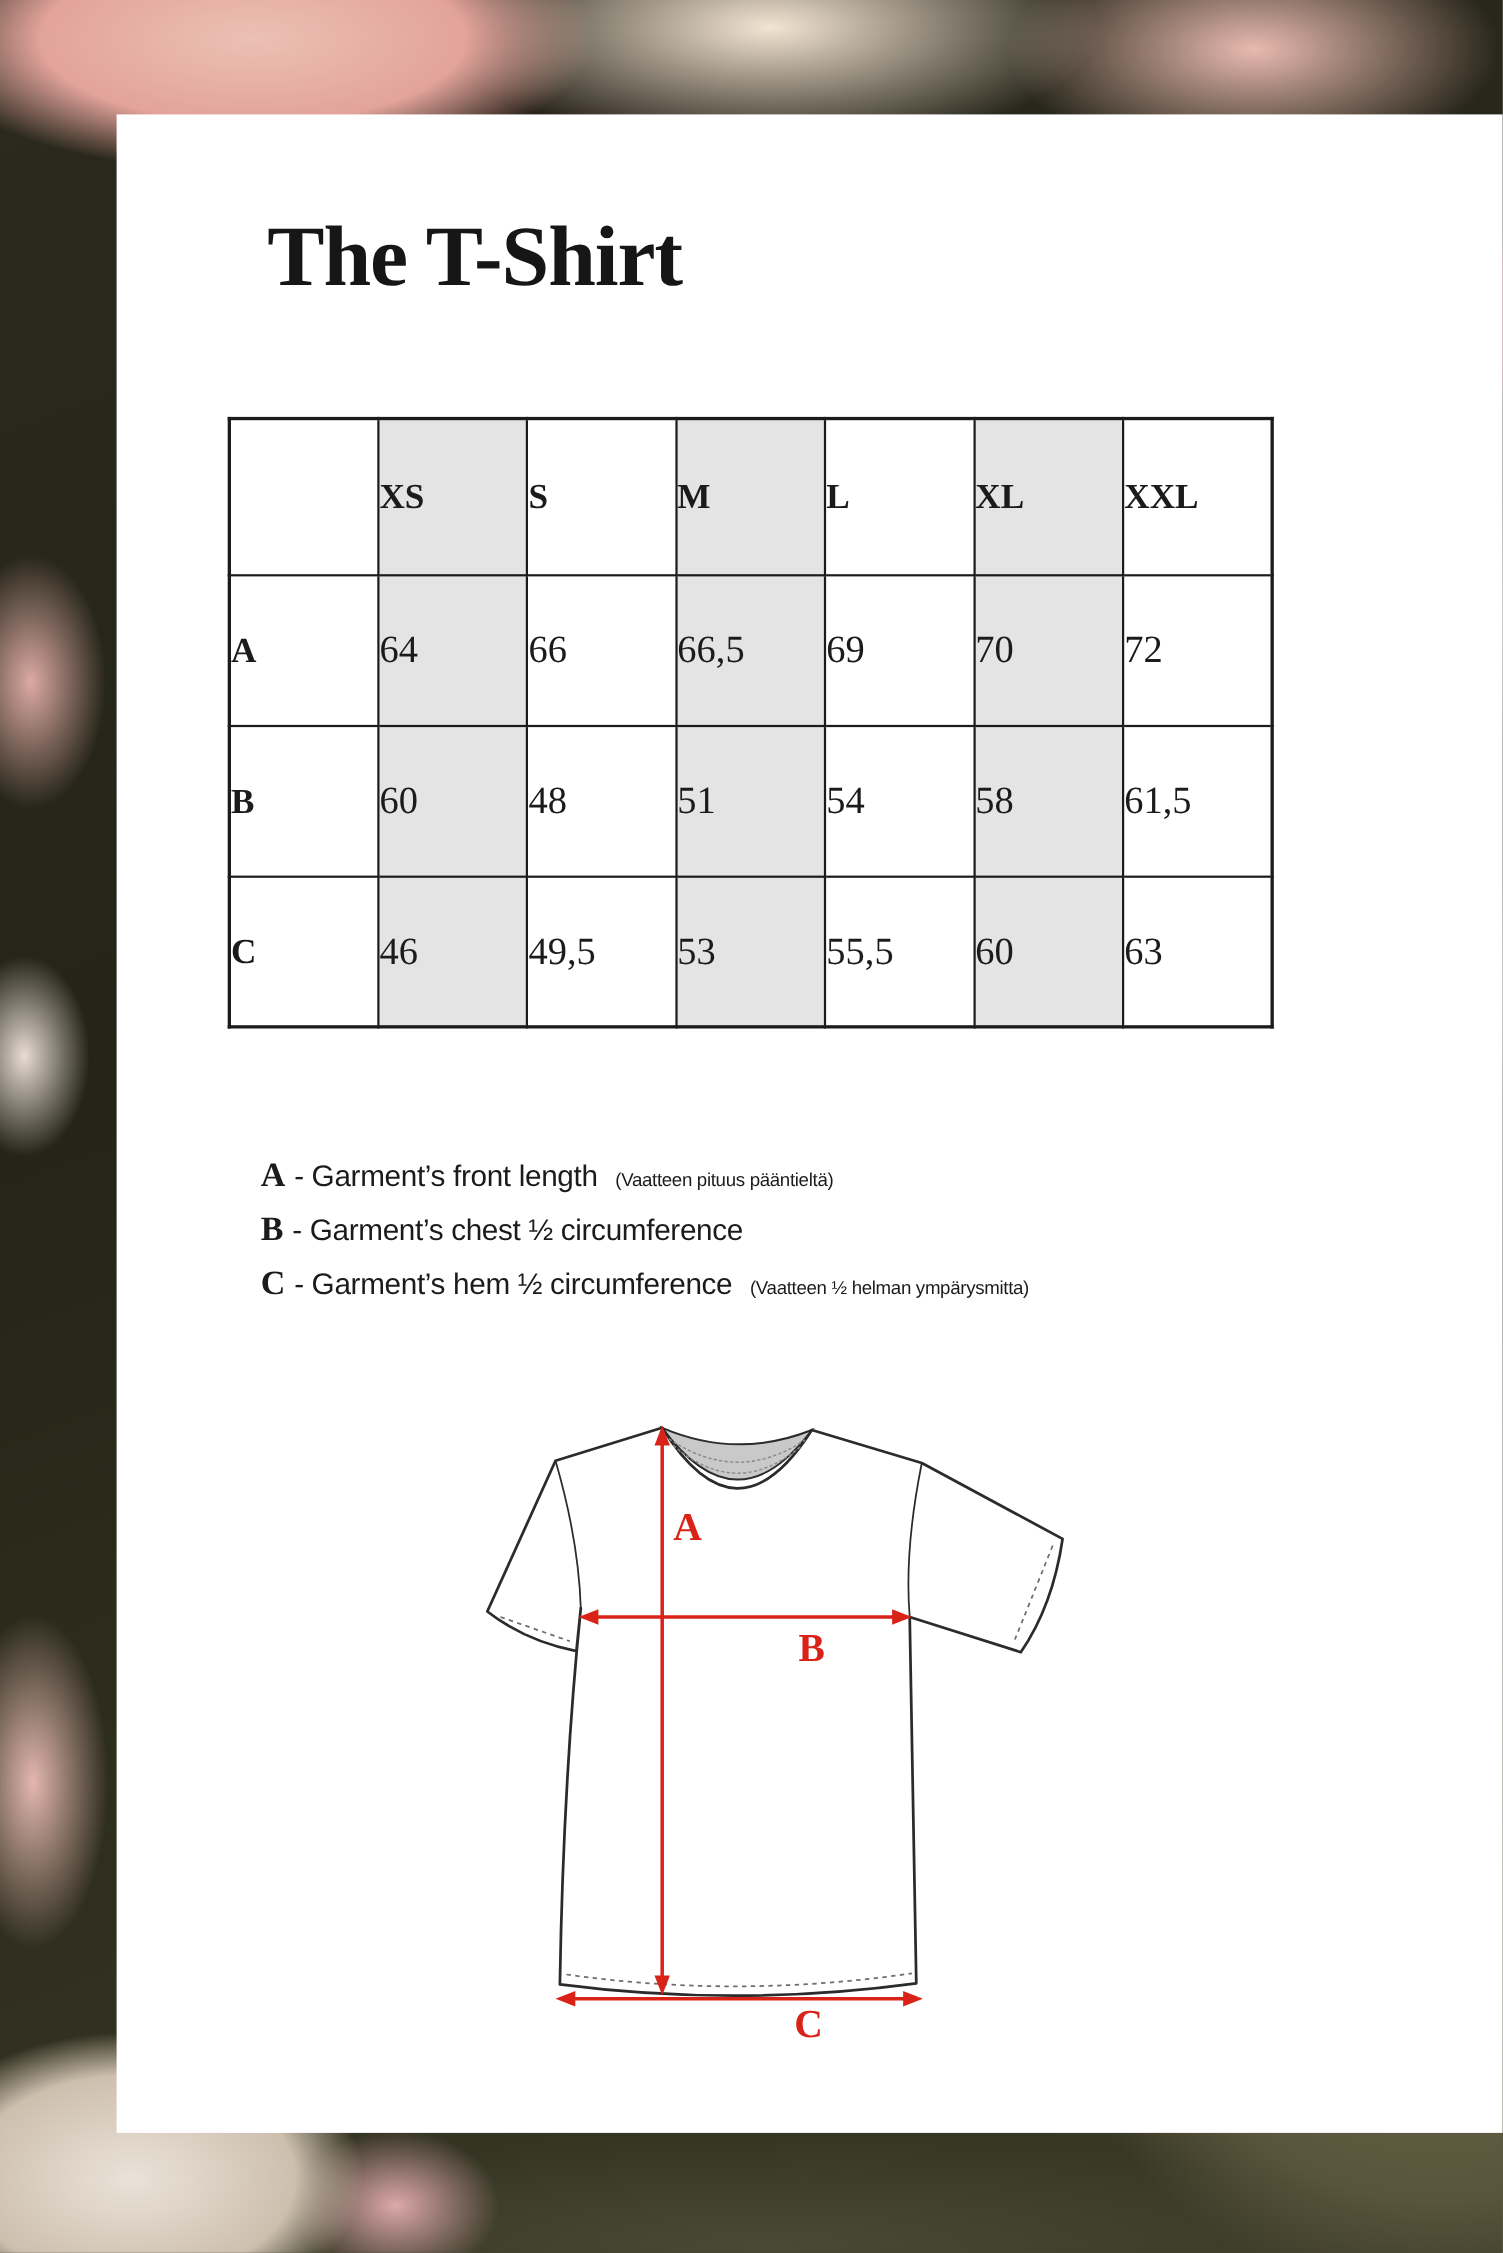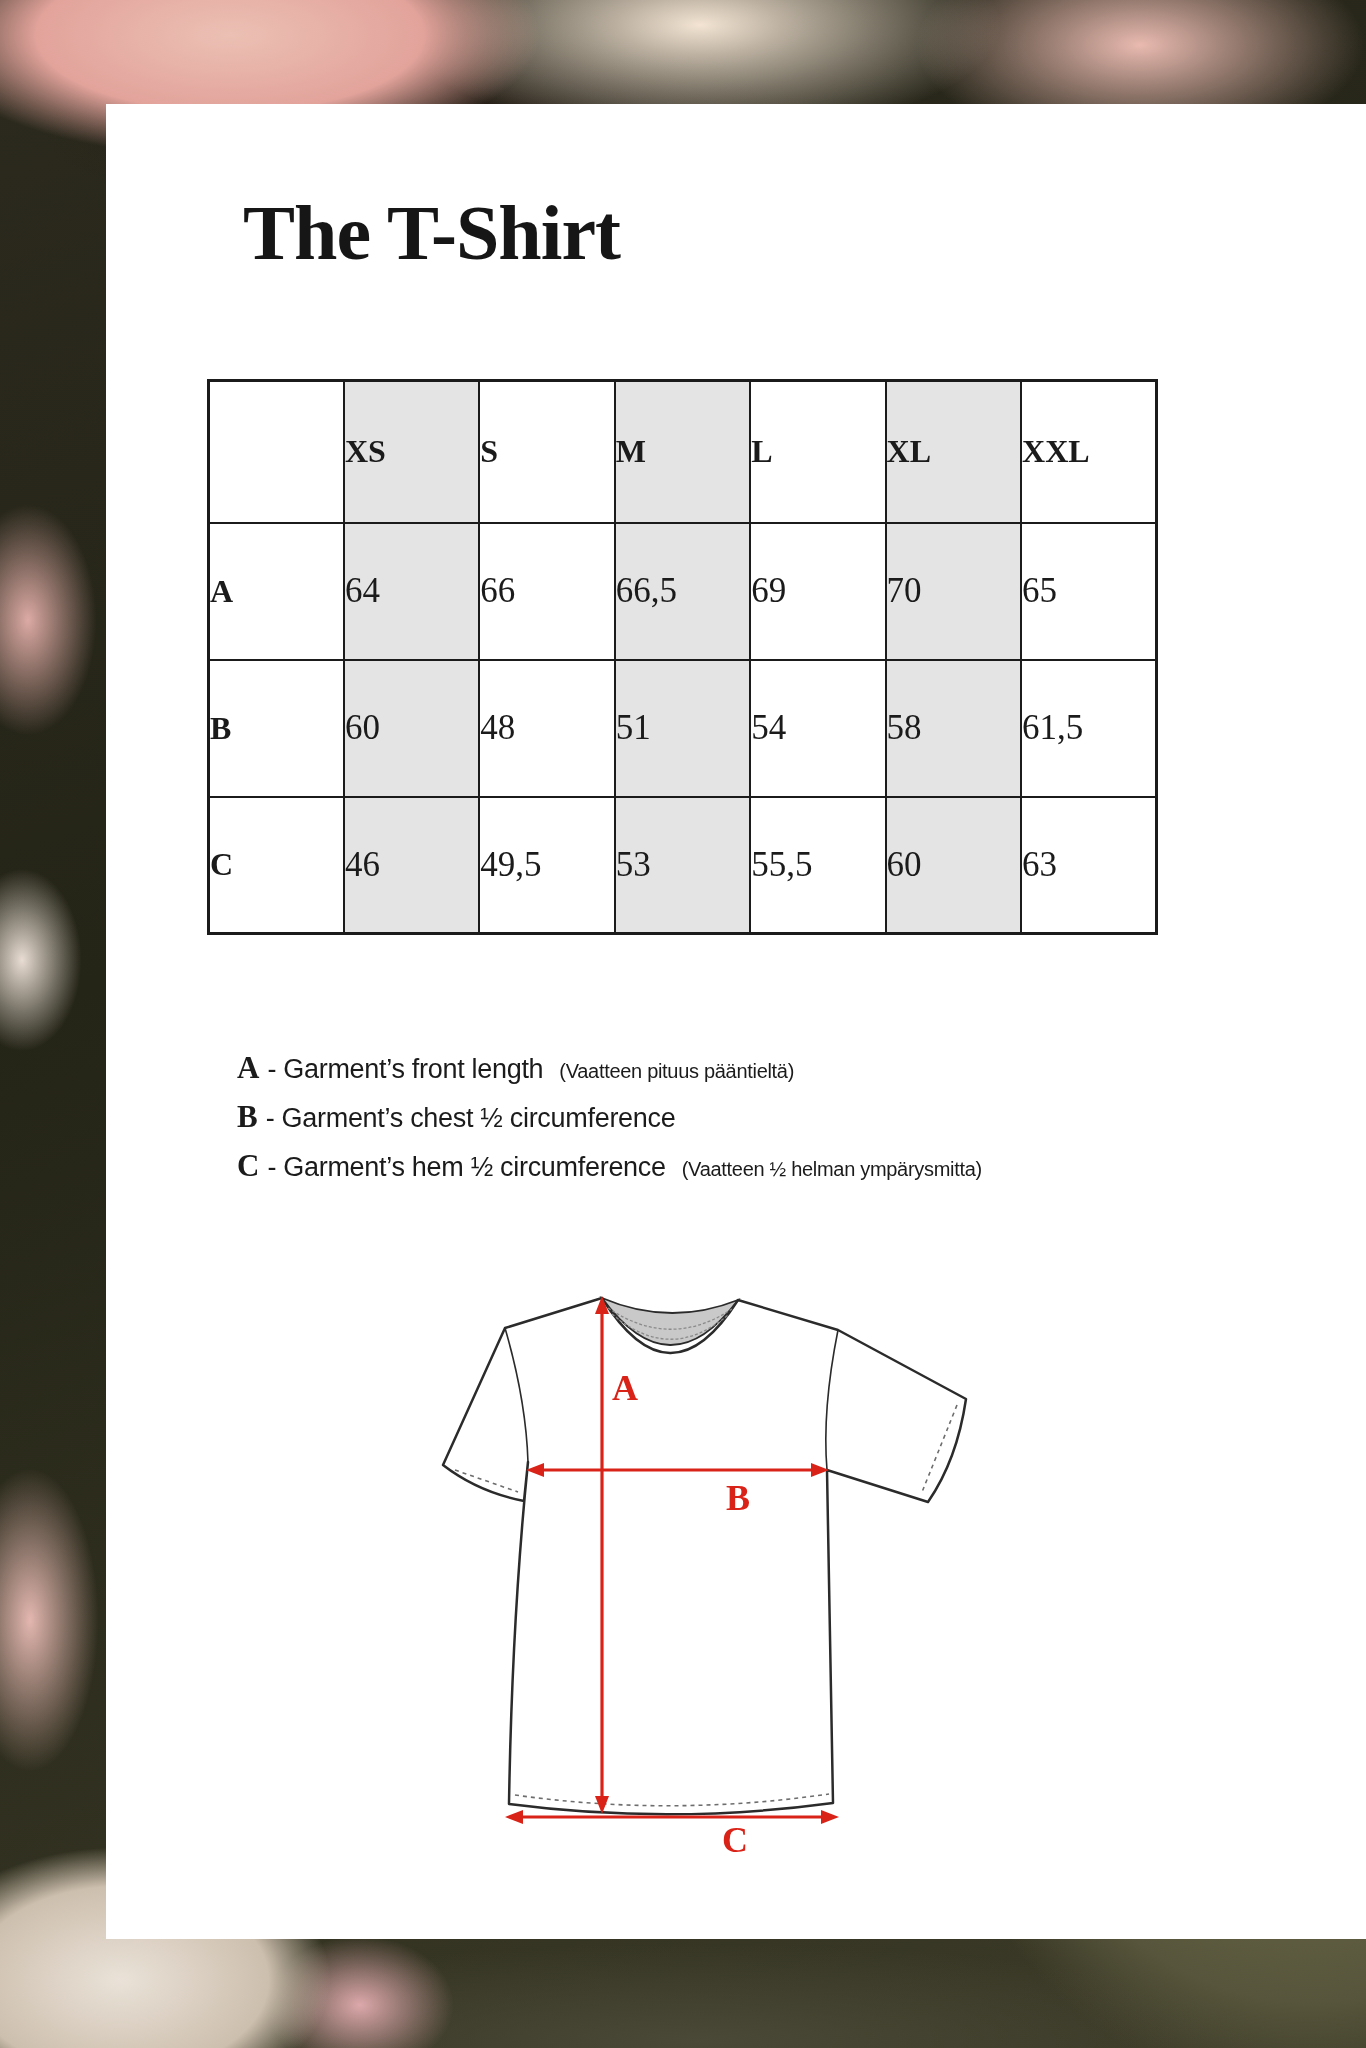--- a/index.html
+++ b/index.html
@@ -64,21 +64,21 @@
   .legend{
     position:absolute; left:131px; top:946px;
     font-family:"Liberation Sans", sans-serif; color:#1b1b1b;
   }
   .legend-line{ display:flex; align-items:baseline; margin-bottom:13px; }
   .legend-letter{
     font-family:"Liberation Serif", serif; font-weight:700;
     font-size:31px; margin-right:8px;
   }
   .legend-desc{ font-size:27px; letter-spacing:-0.3px; }
-  .legend-note{ font-size:20px; letter-spacing:-0.3px; margin-left:16px; }
+  .legend-note{ font-size:17px; letter-spacing:-0.3px; margin-left:16px; }
 
   .diagram{ position:absolute; left:324px; top:1176px; width:560px; height:580px; }
 
   .shirt-line  { fill:#ffffff; stroke:#2b2b2b; stroke-width:2.5; stroke-linejoin:round; }
   .seam        { fill:none; stroke:#2b2b2b; stroke-width:1.6; }
   .stitch      { fill:none; stroke:#6d6d6d; stroke-width:1.6; stroke-dasharray:4 4; }
   .collar-fill { fill:#c9c9c9; stroke:#2b2b2b; stroke-width:1.8; }
   .collar-rib  { fill:none; stroke:#8a8a8a; stroke-width:1.3; stroke-dasharray:3 2; }
   .arrow       { stroke:#da2318; stroke-width:3.2; }
   .arrowhead   { fill:#da2318; }
@@ -108,21 +108,21 @@
         <td>XL</td>
         <td>XXL</td>
       </tr>
       <tr class="data">
         <td class="rowlabel">A</td>
         <td>64</td>
         <td>66</td>
         <td>66,5</td>
         <td>69</td>
         <td>70</td>
-        <td>65</td>
+        <td>72</td>
       </tr>
       <tr class="data">
         <td class="rowlabel">B</td>
         <td>60</td>
         <td>48</td>
         <td>51</td>
         <td>54</td>
         <td>58</td>
         <td>61,5</td>
       </tr>

